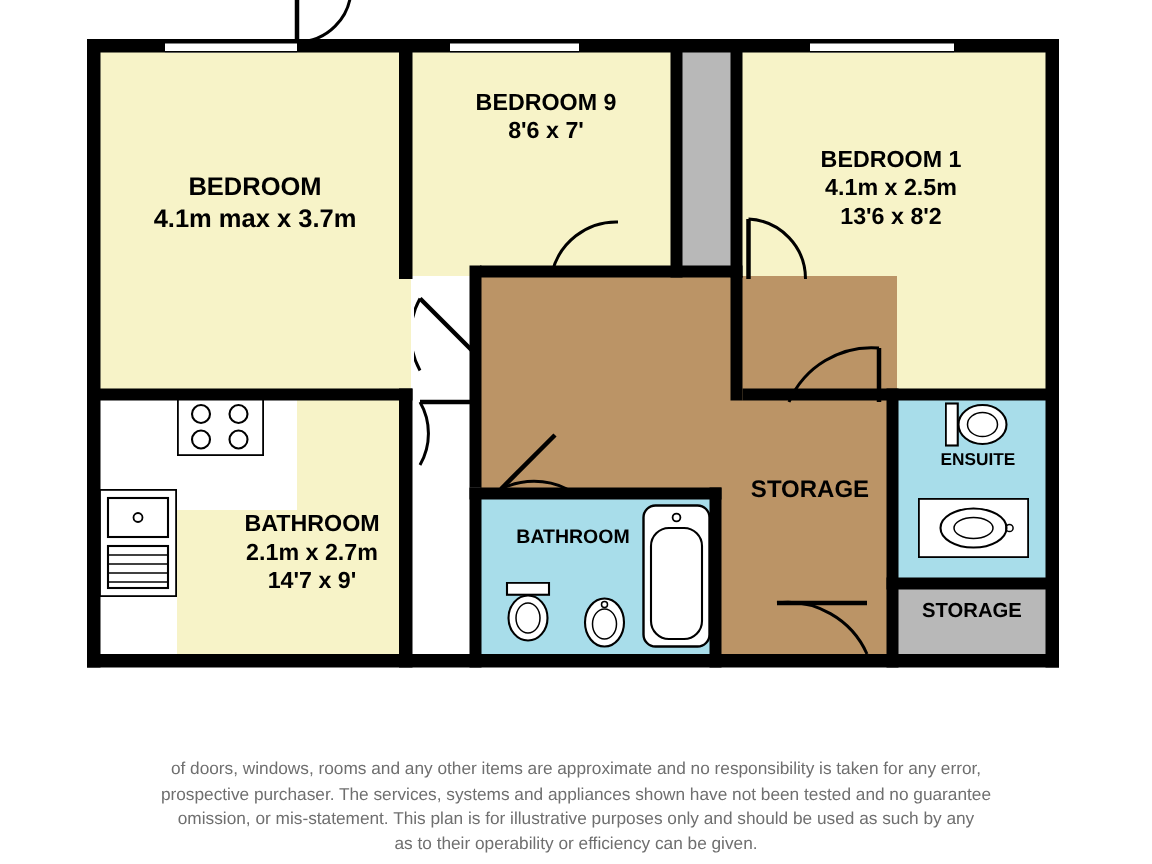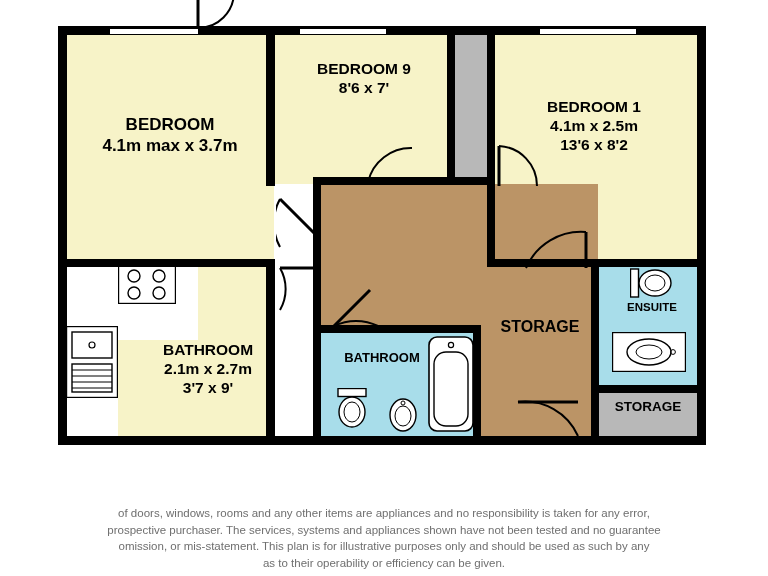--- a/index.html
+++ b/index.html
@@ -268,39 +268,39 @@
 
   <div class="label" style="left:490px; top:98px; width:208px; font-size:15.5px;">
     <span class="ln">BEDROOM 1</span>
     <span class="ln">4.1m x 2.5m</span>
     <span class="ln">13'6 x 8'2</span>
   </div>
 
   <div class="label" style="left:118px; top:341px; width:180px; font-size:15.5px;">
     <span class="ln">BATHROOM</span>
     <span class="ln">2.1m x 2.7m</span>
-    <span class="ln">3'7 x 9'</span>
+    <span class="ln">14'7 x 9'</span>
   </div>
 
   <div class="label" style="left:470px; top:317px; width:140px; font-size:16px;">
     <span class="ln">STORAGE</span>
   </div>
 
   <div class="label" style="left:330px; top:350px; width:104px; font-size:13px;">
     <span class="ln">BATHROOM</span>
   </div>
 
   <div class="label" style="left:616px; top:300px; width:72px; font-size:11.5px;">
     <span class="ln">ENSUITE</span>
   </div>
 
   <div class="label" style="left:598px; top:399px; width:100px; font-size:13.5px;">
     <span class="ln">STORAGE</span>
   </div>
 
   <div id="disclaimer">
-    <span class="ln">of doors, windows, rooms and any other items are appliances and no responsibility is taken for any error,</span>
+    <span class="ln">of doors, windows, rooms and any other items are approximate and no responsibility is taken for any error,</span>
     <span class="ln">prospective purchaser. The services, systems and appliances shown have not been tested and no guarantee</span>
     <span class="ln">omission, or mis-statement. This plan is for illustrative purposes only and should be used as such by any</span>
     <span class="ln">as to their operability or efficiency can be given.</span>
   </div>
 
 </div>
 
 </body></html>

